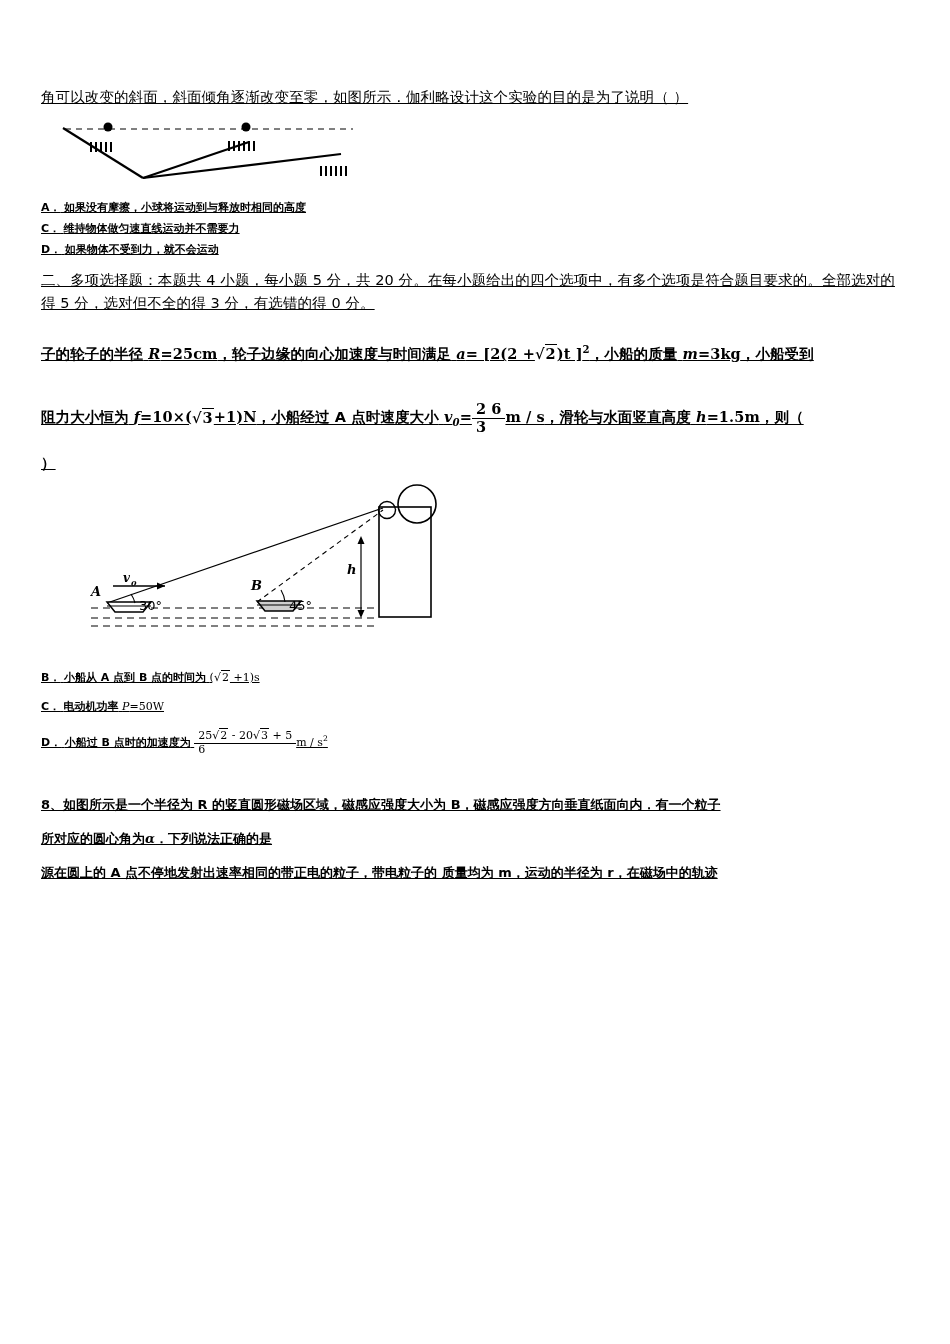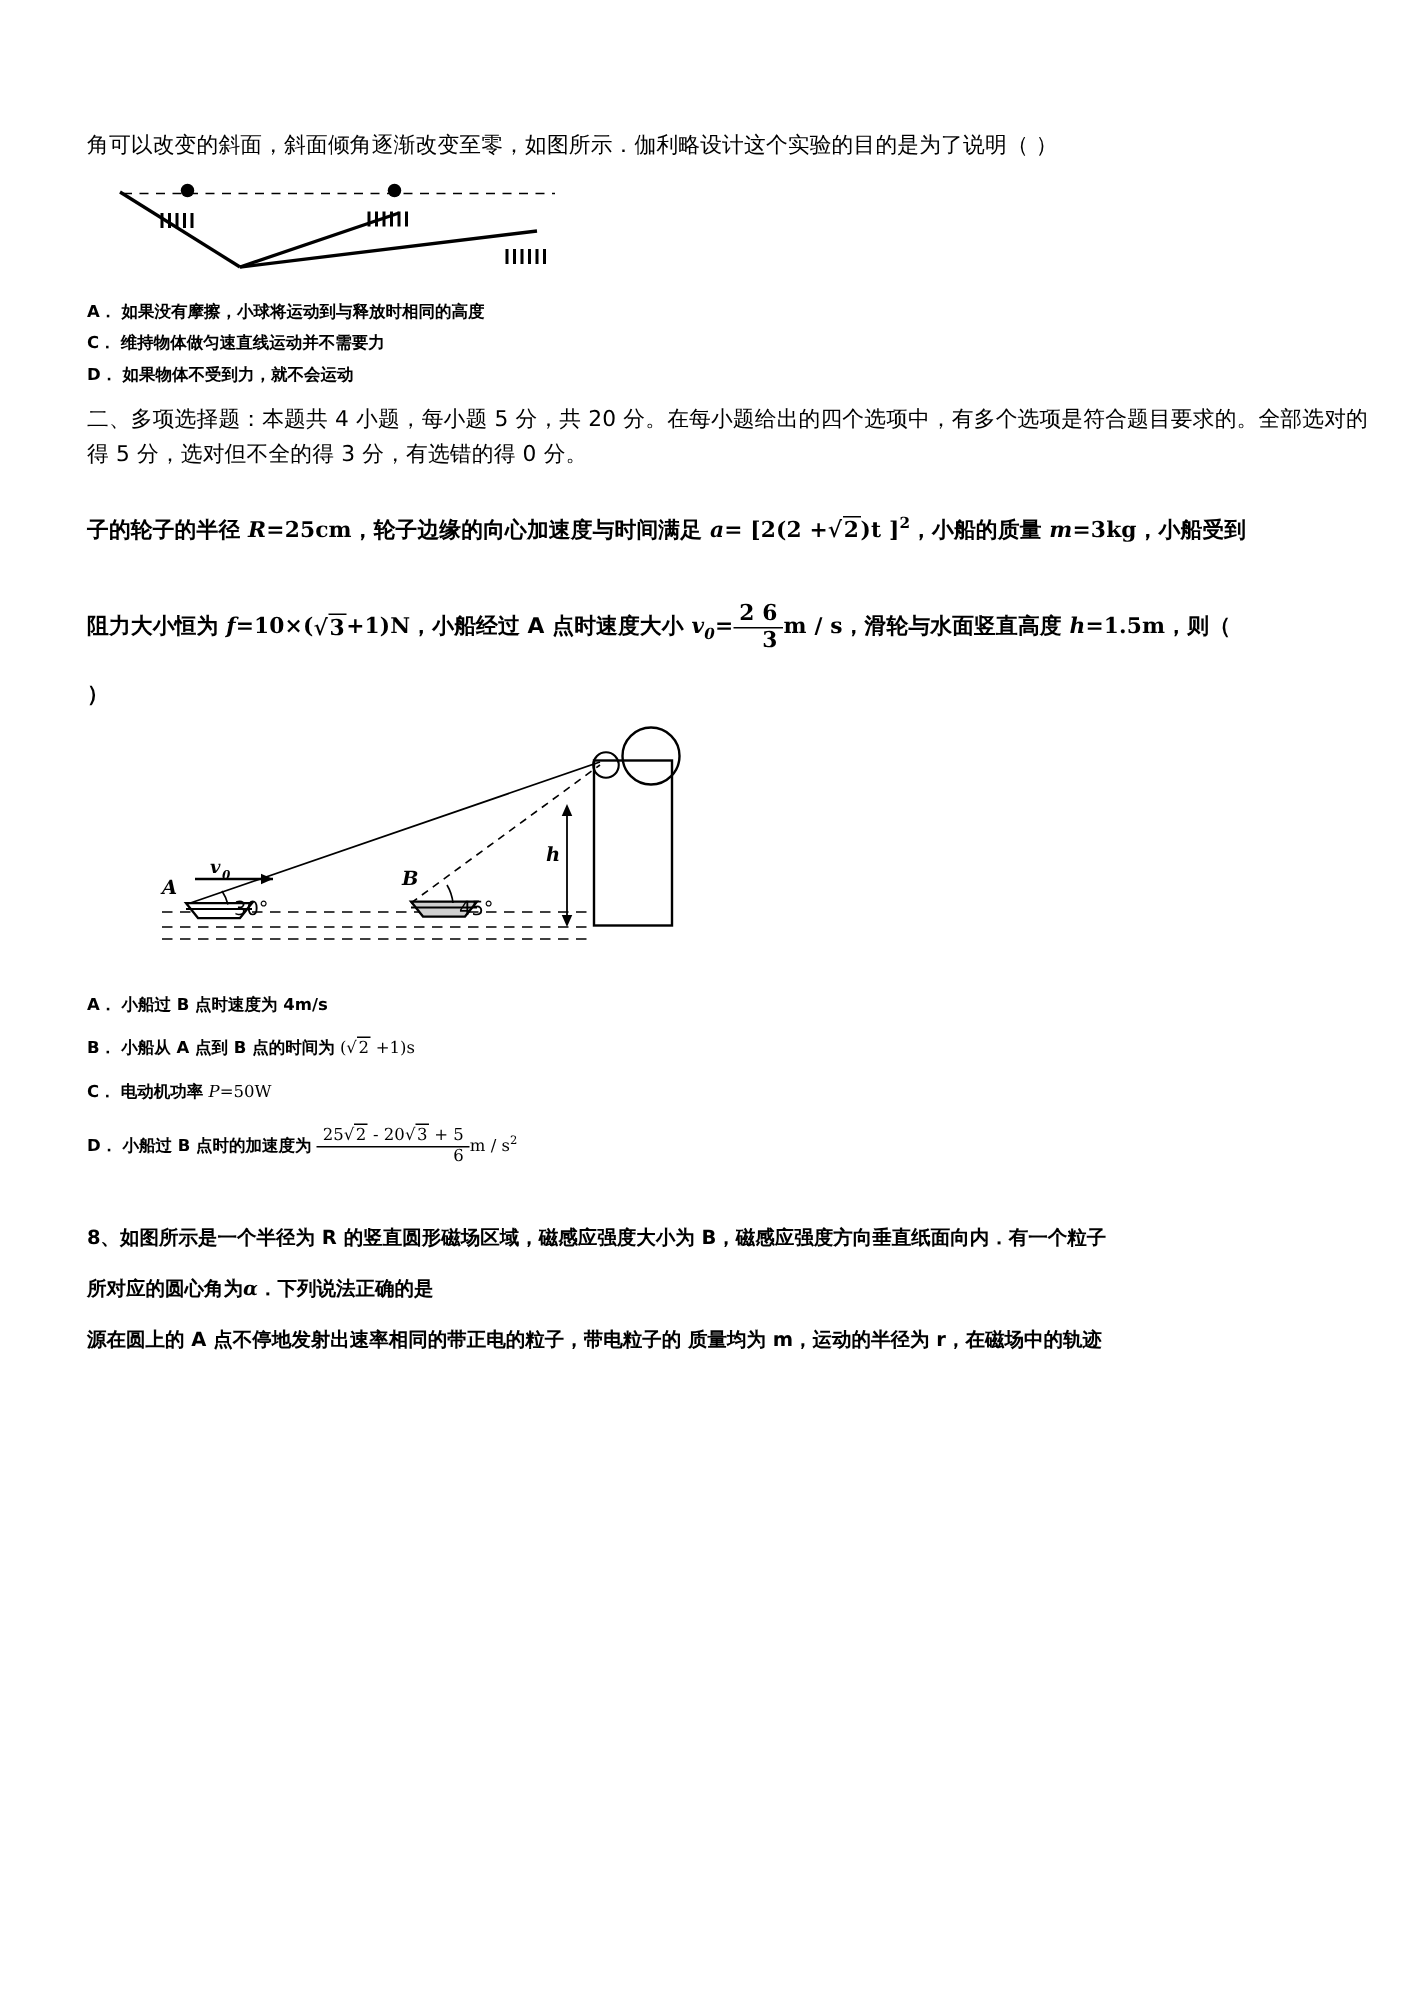--- a/index.html
+++ b/index.html
@@ -16,23 +16,24 @@
     overflow: hidden;
   }
   .page {
     position: relative;
     width: 950px;
     height: 1344px;
     padding: 0;
   }
   .content {
     position: absolute;
-    left: 58px;
+    left: 41px;
     top: 86px;
     width: 860px;
+    text-decoration: underline;
   }
   .line {
     font-size: 14.5px;
     line-height: 1.55;
     letter-spacing: 0.1px;
   }
   .bold { font-weight: bold; }
   .opt-label { font-weight: bold; }
   .spacer-8 { height: 8px; }
   .spacer-12 { height: 12px; }
@@ -47,21 +48,21 @@
   .mathu {
     font-family: "DejaVu Serif", "Liberation Serif", serif;
     font-style: normal;
     text-align: right;
   }
   .sup { font-size: 0.7em; vertical-align: super; }
   .sub { font-size: 0.7em; vertical-align: sub; }
   .frac {
     display: inline-block;
     vertical-align: middle;
-    text-align: right;
+    text-align: left;
     font-family: "DejaVu Serif", "Liberation Serif", serif;
     line-height: 1.15;
   }
   .frac .num { display: block; padding: 0 4px; border-bottom: 1px solid #000; }
   .frac .den { display: block; padding: 0 4px; }
   .rad { display: inline-block; font-family: "DejaVu Serif", serif; }
   .radcontent { border-top: 1px solid #000; padding: 0 1px; }
 
   
   .fig1 {
@@ -220,24 +221,20 @@
         <text x="70" y="104" font-family="DejaVu Serif, serif" font-style="italic" font-weight="bold" font-size="8">0</text>
         <text x="190" y="108" font-family="DejaVu Serif, serif" font-style="italic" font-weight="bold" font-size="13">B</text>
         <text x="78" y="128" font-family="DejaVu Sans, sans-serif" font-size="13">30°</text>
         <text x="228" y="128" font-family="DejaVu Sans, sans-serif" font-size="13">45°</text>
         <text x="286" y="92" font-family="DejaVu Serif, serif" font-style="italic" font-weight="bold" font-size="13">h</text>
       </svg>
     </div>
 
     <div class="spacer-12"></div>
 
-    <div class="para">
-      <span class="opt-label">A．</span>
-      <span class="bold">小船过 B 点时速度为 4m/s</span>
-    </div>
 
     <div class="spacer-8"></div>
 
     <div class="para">
       <span class="opt-label">B．</span>
       <span class="bold">小船从 A 点到 B 点的时间为</span>
       <span class="mathu">(<span class="rad">√<span class="radcontent">2</span></span> +1)s</span>
     </div>
 
     <div class="spacer-8"></div>

